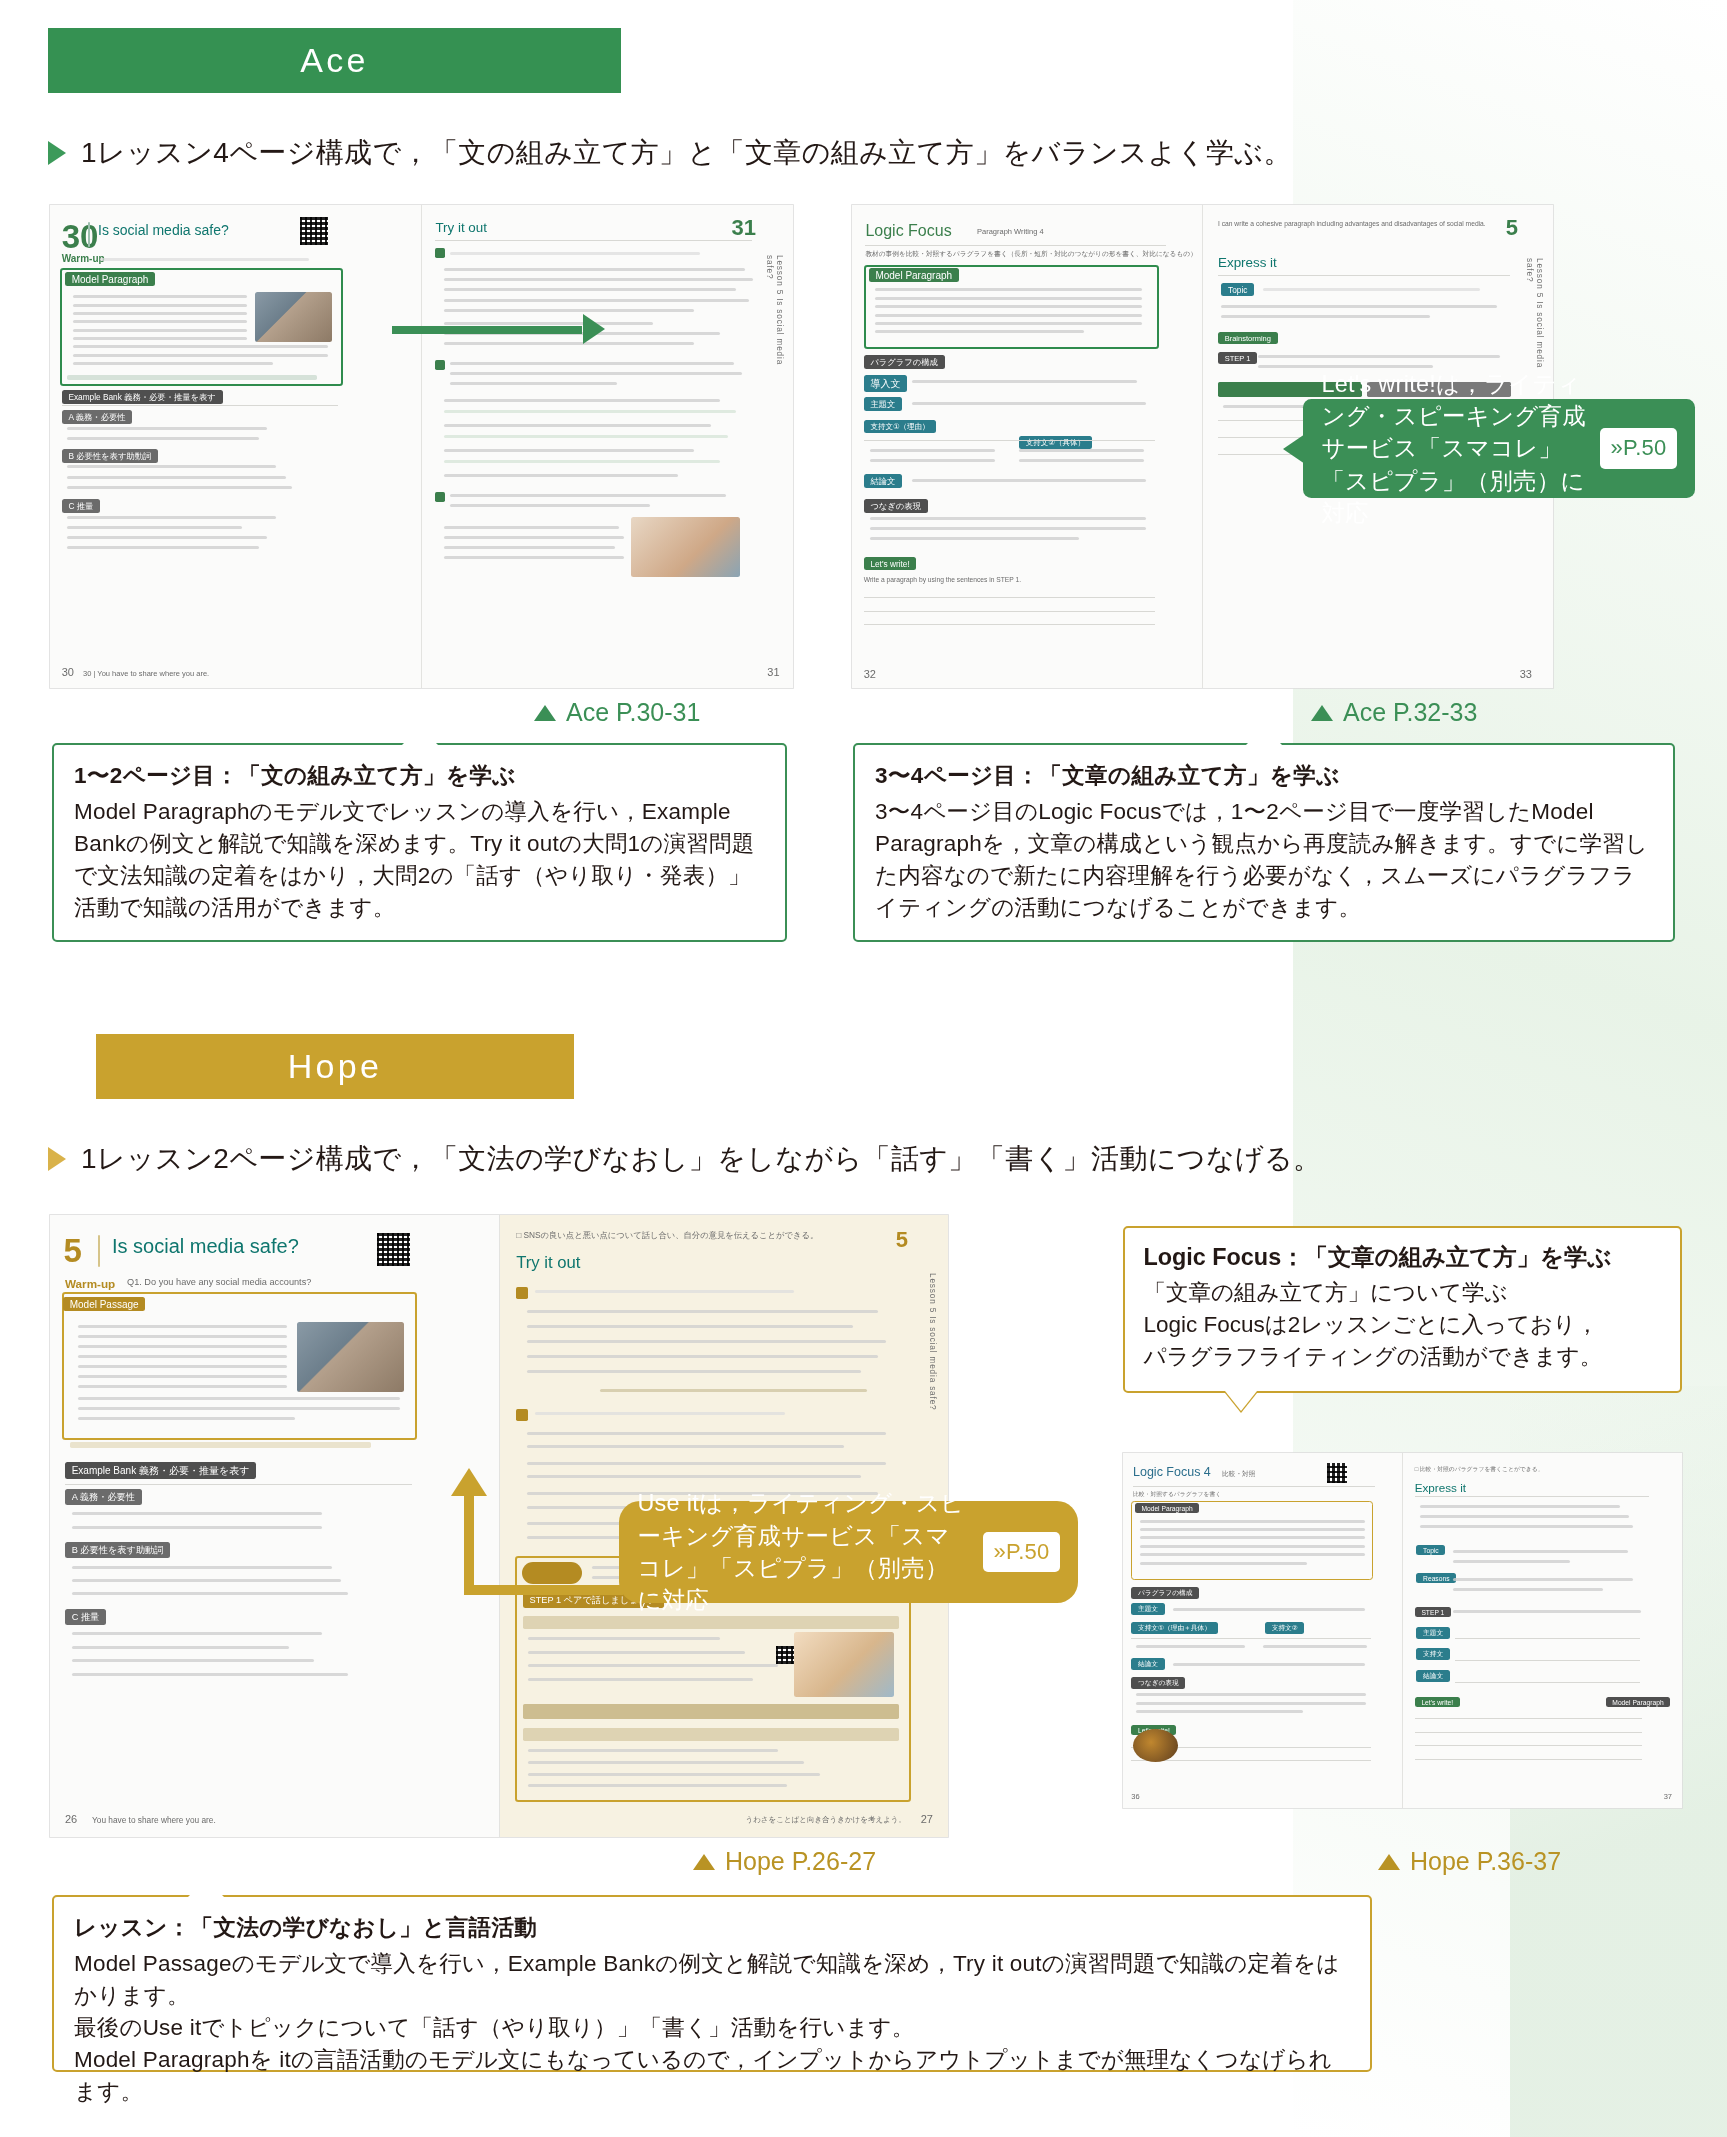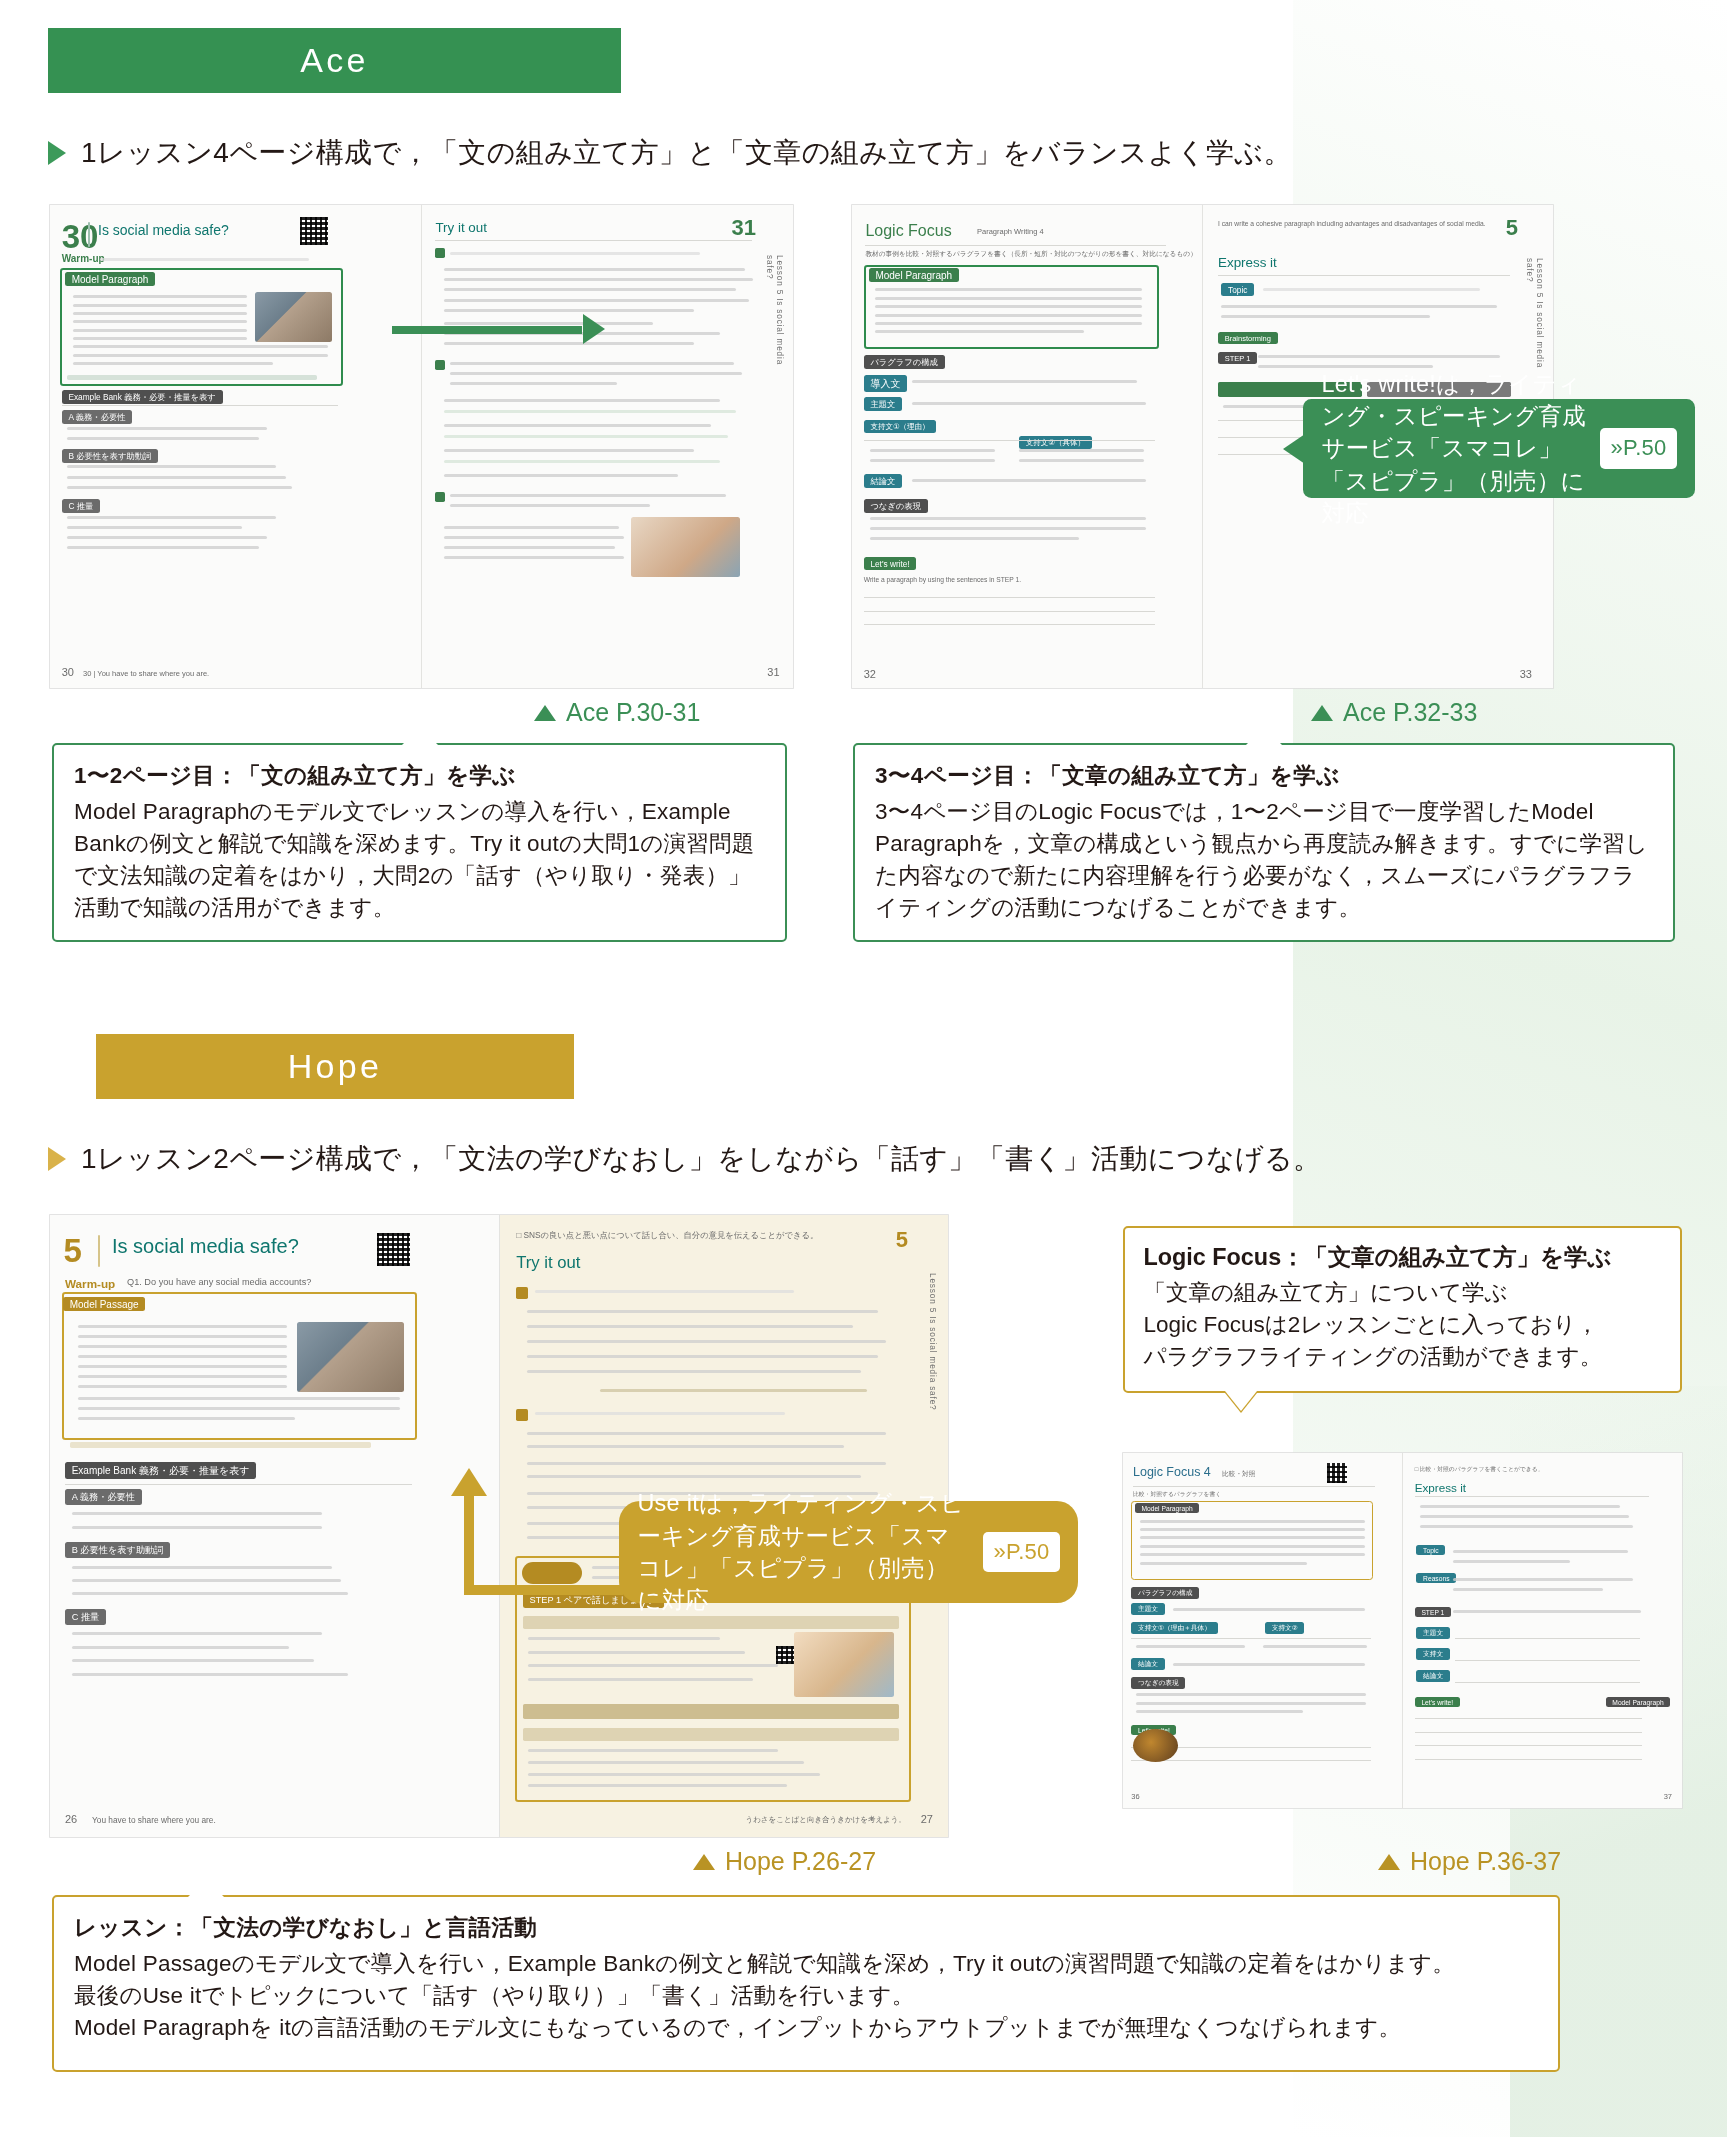--- a/index.html
+++ b/index.html
@@ -567,21 +567,21 @@
   </div>
 
   <div class="notebox" style="left:1123px;top:1226px;width:559px;height:167px;">
     <div class="ntitle">Logic Focus：「文章の組み立て方」を学ぶ</div>
     <div class="nbody" style="white-space:pre-line;">「文章の組み立て方」について学ぶ
 Logic Focusは2レッスンごとに入っており，
 パラグラフライティングの活動ができます。</div>
     <div class="ndown"></div>
   </div>
 
-  <div class="descbox gold" style="left:52px;top:1895px;width:1508px;height:177px;">
+  <div class="descbox gold" style="left:52px;top:1895px;width:1320px;height:177px;">
     <div class="notch" style="left:134px;transform:none;"></div>
     <div class="dtitle">レッスン：「文法の学びなおし」と言語活動</div>
     <div class="dbody" style="white-space:pre-line;">Model Passageのモデル文で導入を行い，Example Bankの例文と解説で知識を深め，Try it outの演習問題で知識の定着をはかります。
 最後のUse itでトピックについて「話す（やり取り）」「書く」活動を行います。
 Model Paragraphを itの言語活動のモデル文にもなっているので，インプットからアウトプットまでが無理なくつなげられます。</div>
   </div>
 
 </div>
 
 

